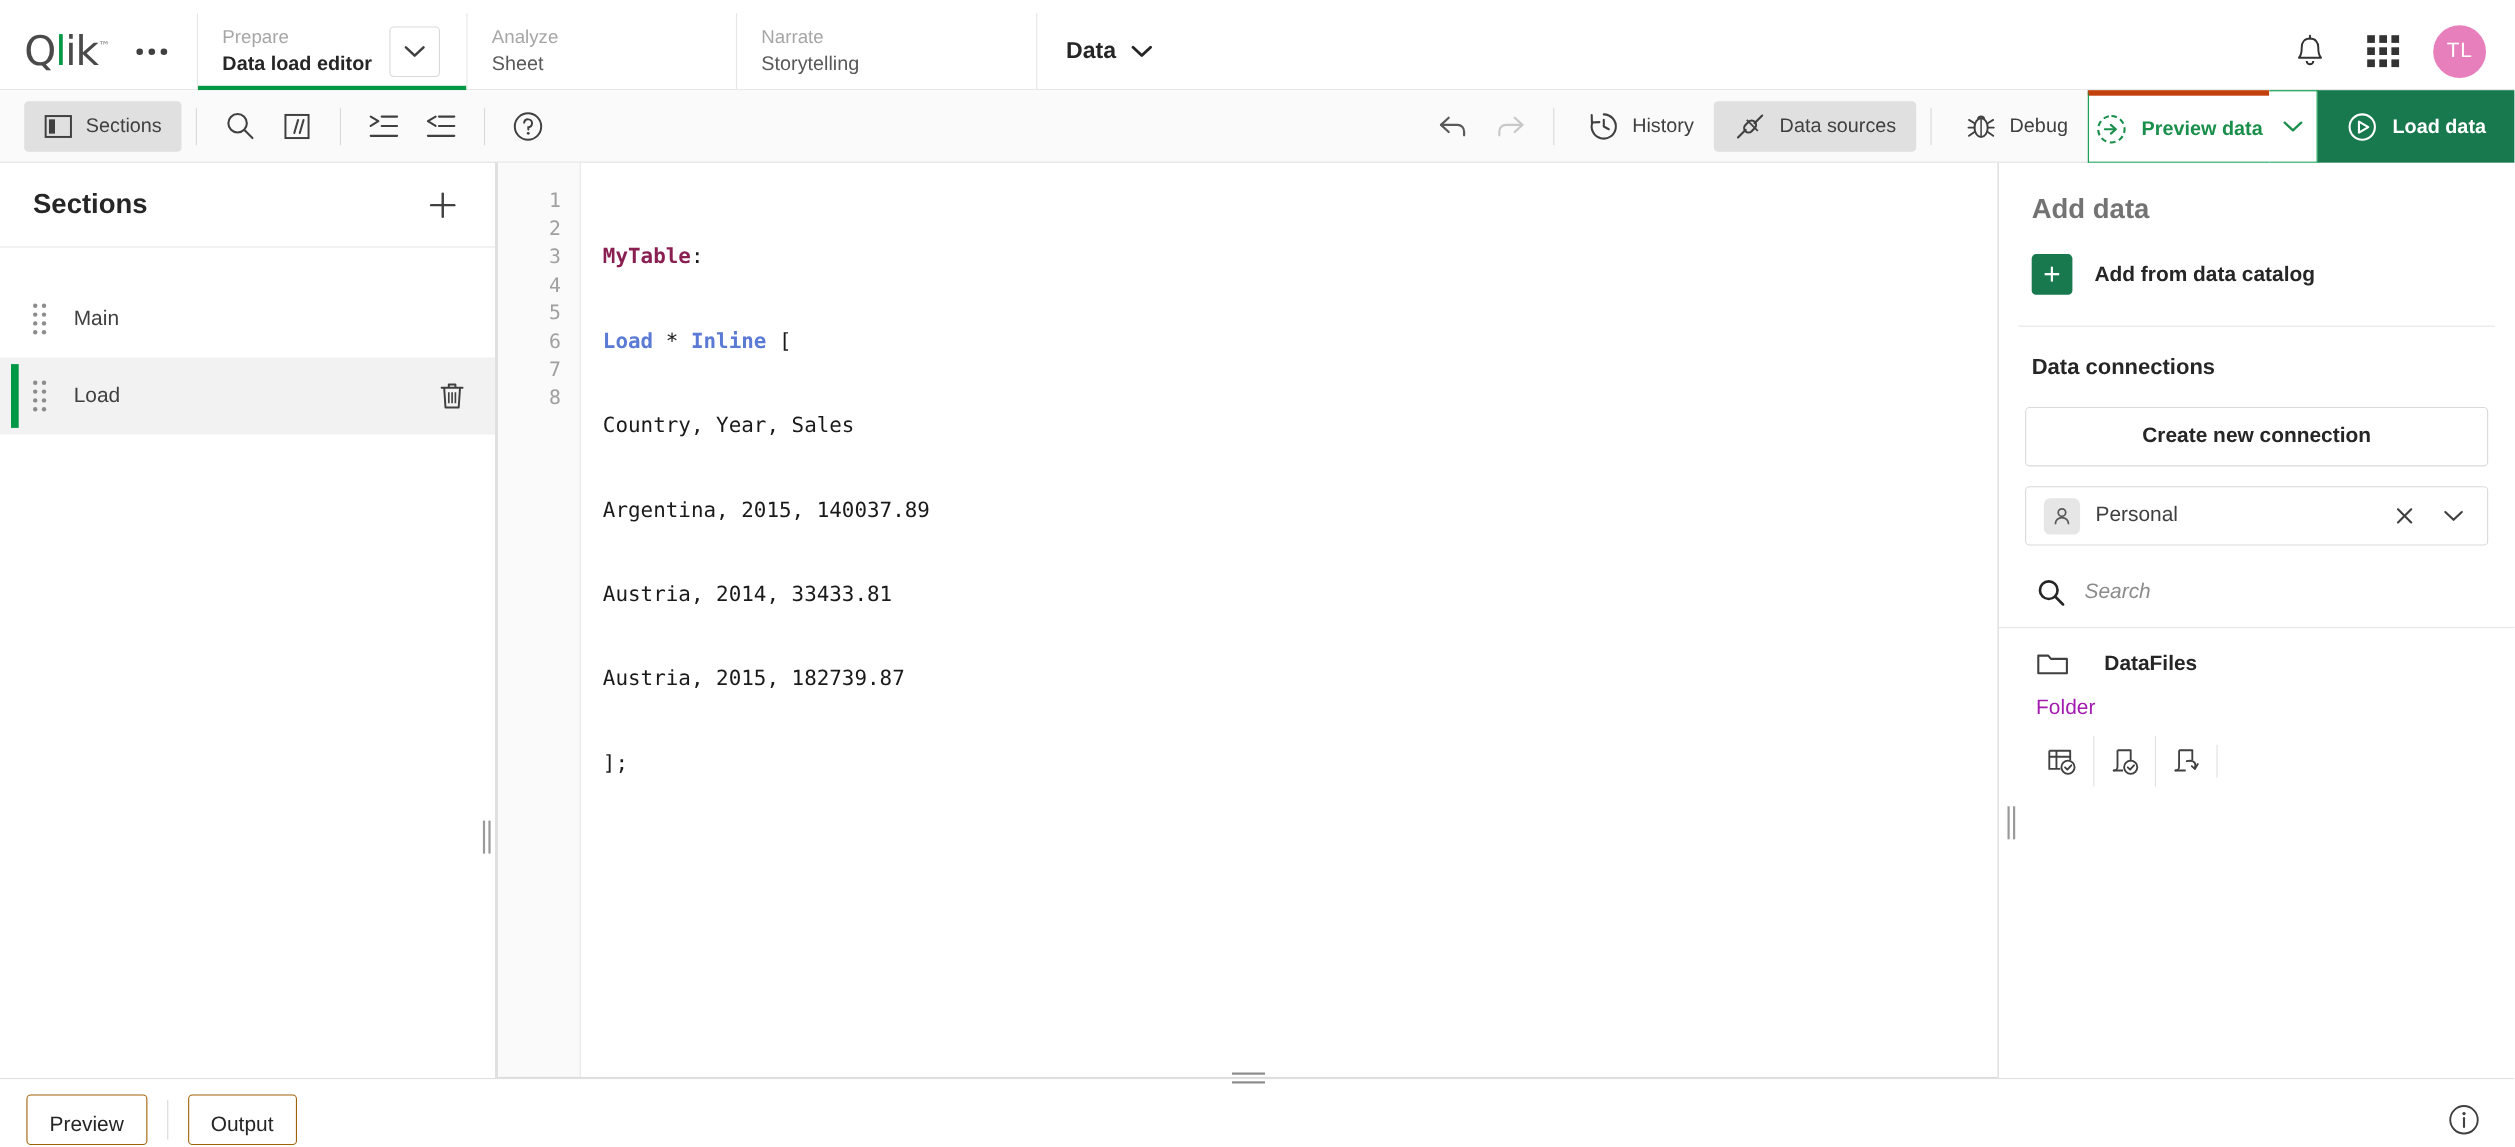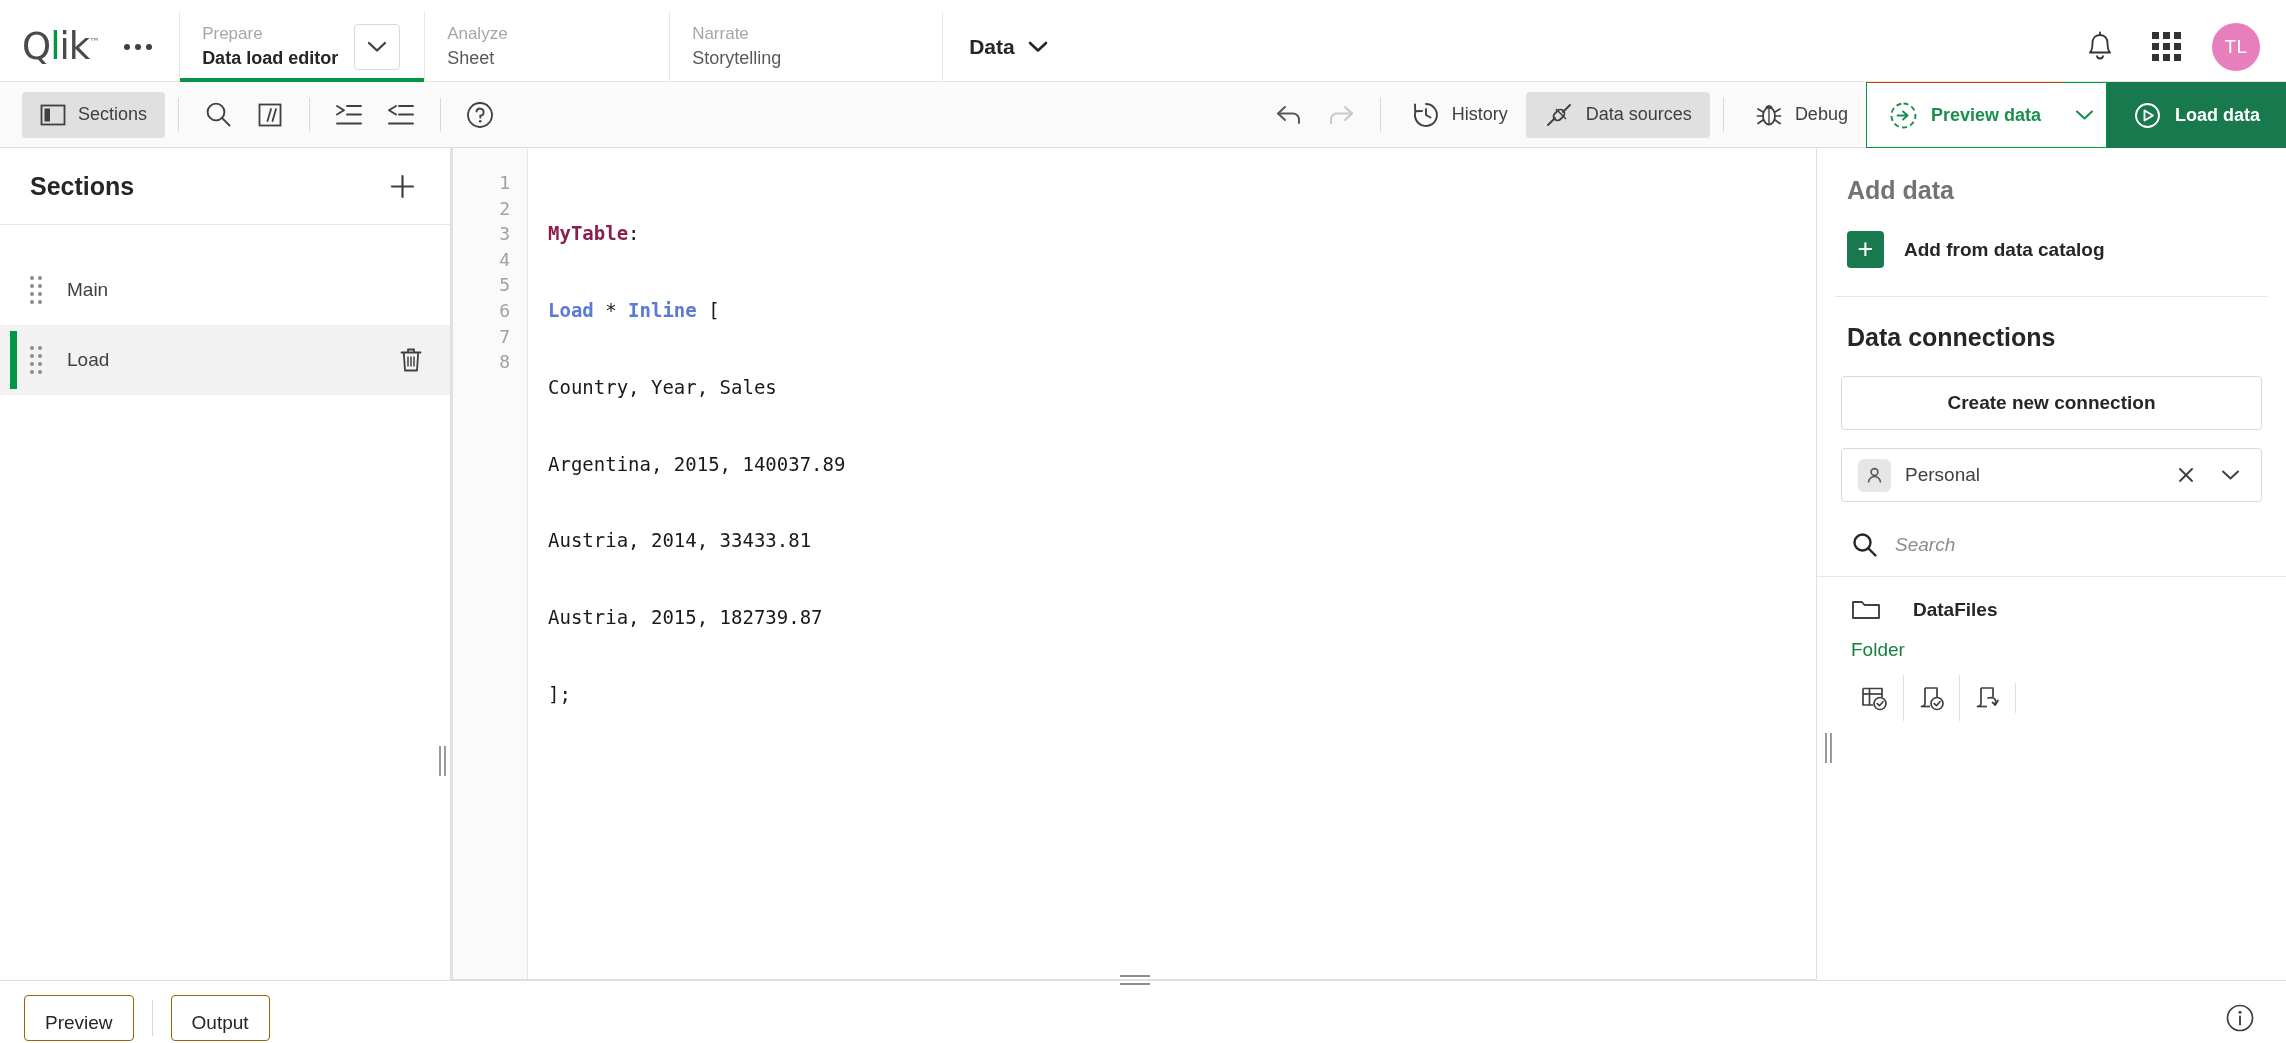--- a/index.html
+++ b/index.html
@@ -81,22 +81,22 @@
   }
   .tb-btn.toggled { background: #e0e0e0; }
   .tb-icon-btn {
     width: 52px; height: 46px; display: flex; align-items: center; justify-content: center;
     border-radius: 4px; cursor: pointer;
   }
   .tb-div { width: 1px; height: 34px; background: #d9d9d9; margin: 0 13px; }
   .tb-right { margin-left: auto; display: flex; align-items: stretch; height: 100%; }
   .tb-right-inner { display: flex; align-items: center; }
   .preview-data-btn {
-    display: flex; align-items: center; gap: 13px; height: 66px; padding: 0 22px;
-    border-left: 1px solid #009845; border-top: 1px solid #c2410c; border-bottom: 1px solid #009845;
+    display: flex; align-items: center; gap: 13px; height: 66px; padding: 0 6px;
+    border-left: 1px solid #009845; border-top: 5px solid #c2410c; border-bottom: 1px solid #009845;
     color: #1a8f4c; font-size: 18px; font-weight: 700; background: #fff; cursor: pointer;
   }
   .preview-caret {
     width: 44px; height: 66px; display: flex; align-items: center; justify-content: center;
     border-top: 1px solid #009845; border-bottom: 1px solid #009845; border-right: 1px solid #009845;
     background: #fff; cursor: pointer;
   }
   .load-data-btn {
     display: flex; align-items: center; gap: 13px; height: 66px; padding: 0 26px;
     background: #18794e; color: #fff; font-size: 18px; font-weight: 700; cursor: pointer;
@@ -176,21 +176,21 @@
     border-left: 1px solid #e0e0e0; padding: 0 24px;
   }
   .rp-title { font-size: 25px; font-weight: 700; color: #737373; margin: 28px 0 0 6px; }
   .add-catalog-row { display: flex; align-items: center; gap: 20px; margin: 26px 0 28px 6px; cursor: pointer; }
   .green-plus {
     width: 37px; height: 37px; background: #18794e; border-radius: 4px; color: #fff;
     display: flex; align-items: center; justify-content: center; font-size: 27px; line-height: 1;
   }
   .add-catalog-label { font-size: 19px; font-weight: 700; color: #262626; }
   .rp-divider { height: 1px; background: #e6e6e6; margin: 0 -6px; }
-  .rp-title2 { font-size: 25px; font-weight: 700; color: #262626; margin: 26px 0 24px 6px; }
+  .rp-title2 { font-size: 20px; font-weight: 700; color: #262626; margin: 26px 0 24px 6px; }
   .create-conn-btn {
     width: 100%; height: 54px; border: 1px solid #d9d9d9; border-radius: 4px; background: #fff;
     font-size: 19px; font-weight: 700; color: #262626; cursor: pointer;
     font-family: "Liberation Sans", sans-serif;
   }
   .space-select {
     margin-top: 18px; width: 100%; height: 54px; border: 1px solid #d9d9d9; border-radius: 4px;
     display: flex; align-items: center; padding: 0 16px; gap: 14px; cursor: pointer; background: #fff;
   }
   .space-avatar {
@@ -199,21 +199,21 @@
   }
   .space-name { font-size: 19px; color: #404040; flex: 1; }
   .sel-icon { width: 30px; height: 30px; display: flex; align-items: center; justify-content: center; cursor: pointer; }
   .search-row {
     display: flex; align-items: center; gap: 16px; height: 62px; padding: 0 10px; margin-top: 12px;
   }
   .search-ph { font-size: 19px; color: #8c8c8c; font-style: italic; }
   .rp-divider2 { height: 1px; background: #e6e6e6; margin: 0 -24px; }
   .conn-item { display: flex; align-items: center; gap: 32px; height: 66px; padding-left: 10px; cursor: pointer; }
   .conn-name { font-size: 19px; font-weight: 700; color: #262626; }
-  .conn-type { font-size: 19px; color: #15803d; padding-left: 10px; margin-top: -4px; }
+  .conn-type { font-size: 19px; color: #a21caf; padding-left: 10px; margin-top: -4px; }
   .conn-actions { display: flex; align-items: center; margin-top: 14px; padding-left: 6px; }
   .conn-act { width: 56px; height: 46px; display: flex; align-items: center; justify-content: center; cursor: pointer; }
   .conn-act + .conn-act { border-left: 1px solid #e0e0e0; }
   .conn-actions-end { width: 1px; height: 30px; background: #e0e0e0; }
   .vsplit-right {
     position: absolute; left: -1px; top: 0; bottom: 0; width: 1px; background: #e0e0e0; cursor: col-resize;
   }
   .vsplit-handle-r {
     position: absolute; left: 6px; top: 582px; width: 12px; height: 36px;
     display: flex; gap: 3px; align-items: center; justify-content: center;

